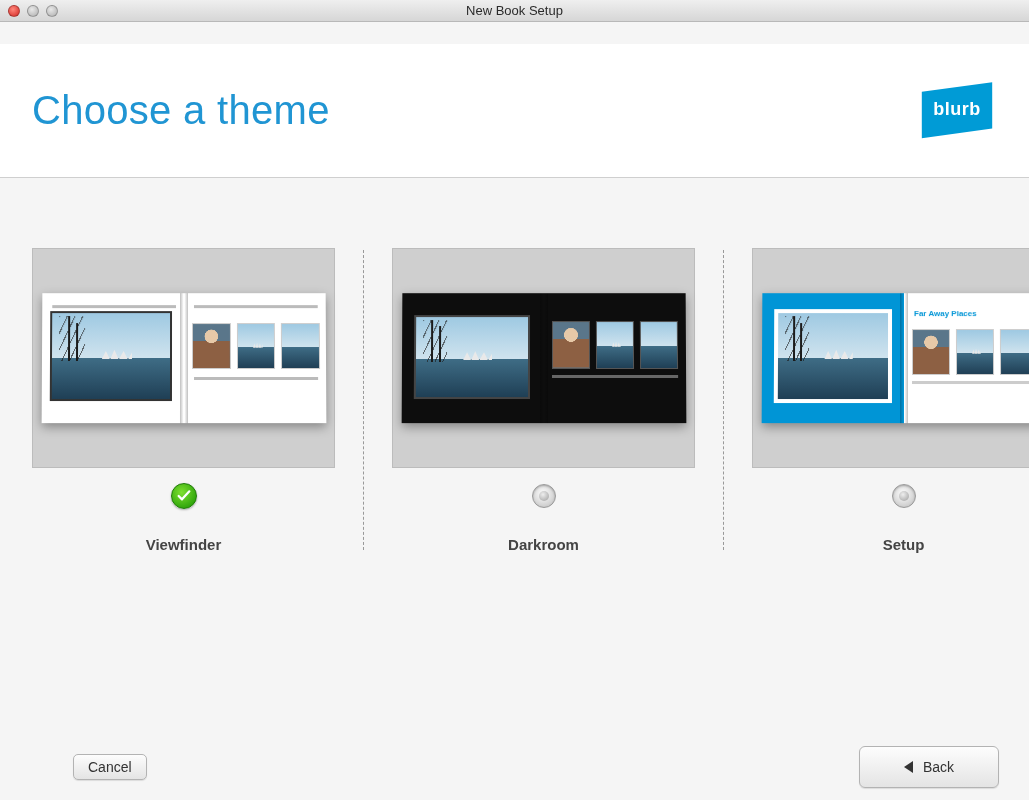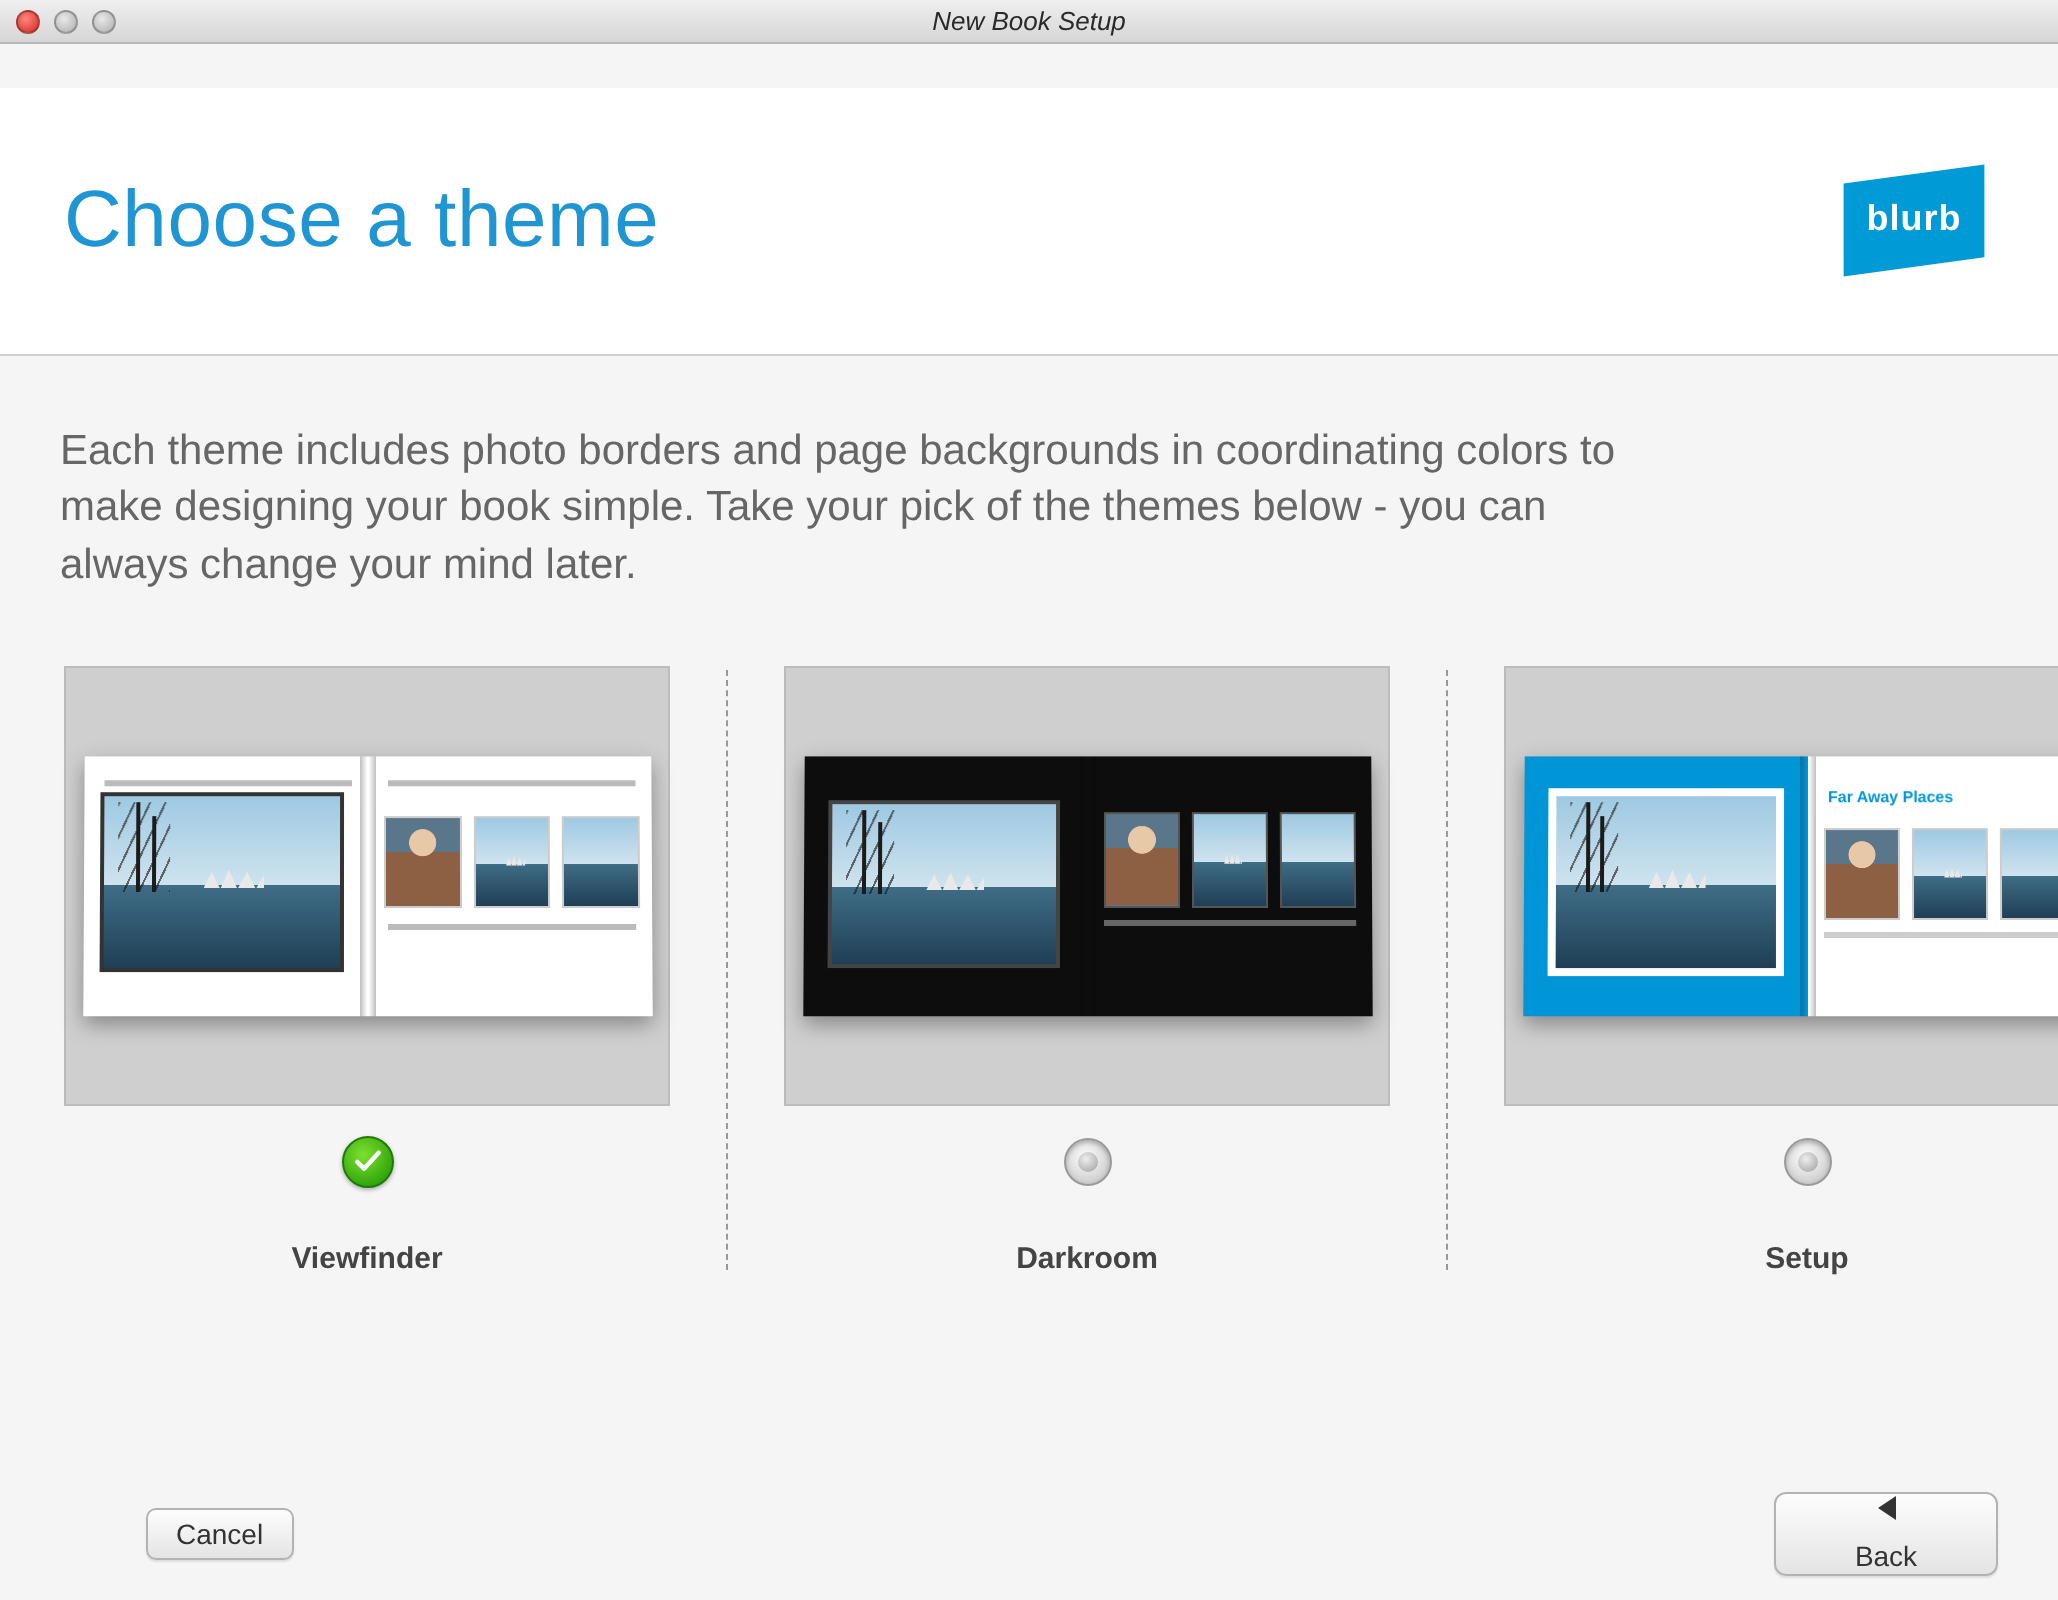--- a/index.html
+++ b/index.html
@@ -31,21 +31,20 @@
   .tl-min   { background: radial-gradient(circle at 40% 35%, #e8e8e8, #bfbfbf 70%); }
   .tl-zoom  { background: radial-gradient(circle at 40% 35%, #e8e8e8, #bfbfbf 70%); }
   .title-text {
     position: absolute;
     left: 0; right: 0;
     text-align: center;
     font-size: 13px;
     color: #2a2a2a;
     font-weight: 500;
     pointer-events: none;
-    font-style: italic;
   }
 
   .header {
     height: 134px;
     background: #ffffff;
     border-bottom: 1px solid #cfcfcf;
     display: flex;
     align-items: center;
     justify-content: space-between;
     padding: 0 32px;
@@ -275,21 +274,21 @@
     box-shadow: 0 1px 1px rgba(0,0,0,0.1);
     font-size: 14px;
     color: #333;
     display:flex; align-items:center; justify-content:center;
     padding: 0 20px;
     gap: 10px;
     cursor: pointer;
     user-select:none;
   }
   .btn-small { height: 26px; padding: 0 14px; border-radius:5px;margin-left:43px; }
-  .btn-back { width: 112px; flex-direction: column; }
+  .btn-back { width: 140px; }
   .btn-continue {
     width: 140px;
     color: #0892c4;
     border: 2px solid #7fc5e5;
     background: linear-gradient(to bottom, #ffffff, #eef7fb);
   }
   .tri {
     width:0; height:0; border-style:solid;
   }
   .tri-left { border-width: 6px 9px 6px 0; border-color: transparent #333 transparent transparent; }
@@ -311,21 +310,20 @@
   <div class="page-title">Choose a theme</div>
   <div class="logo">
     <svg viewBox="0 0 100 84">
       <polygon points="6,18 94,6 94,64 6,76" fill="#009bd6"></polygon>
     </svg>
     <div class="logo-text">blurb</div>
   </div>
 </div>
 
 <div class="content">
-  <div class="description">Each theme includes photo borders and page backgrounds in coordinating colors to make designing your book simple. Take your pick of the themes below - you can always change your mind later.</div>
 
   <div class="themes">
 
     <div class="theme">
       <div class="preview">
         <div class="spread viewfinder">
           <div class="page">
             <div class="cap1"></div>
             <div class="big-photo">
                 <div class="photo-scene">

